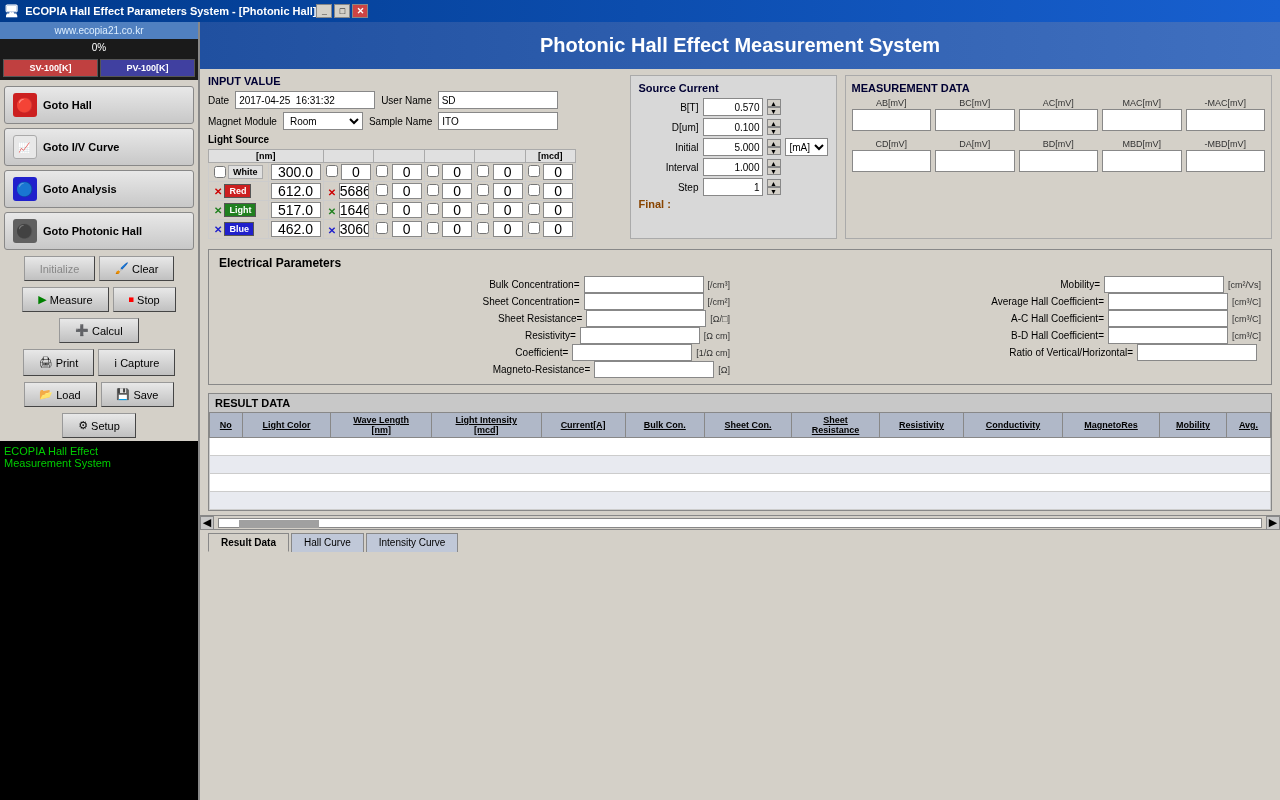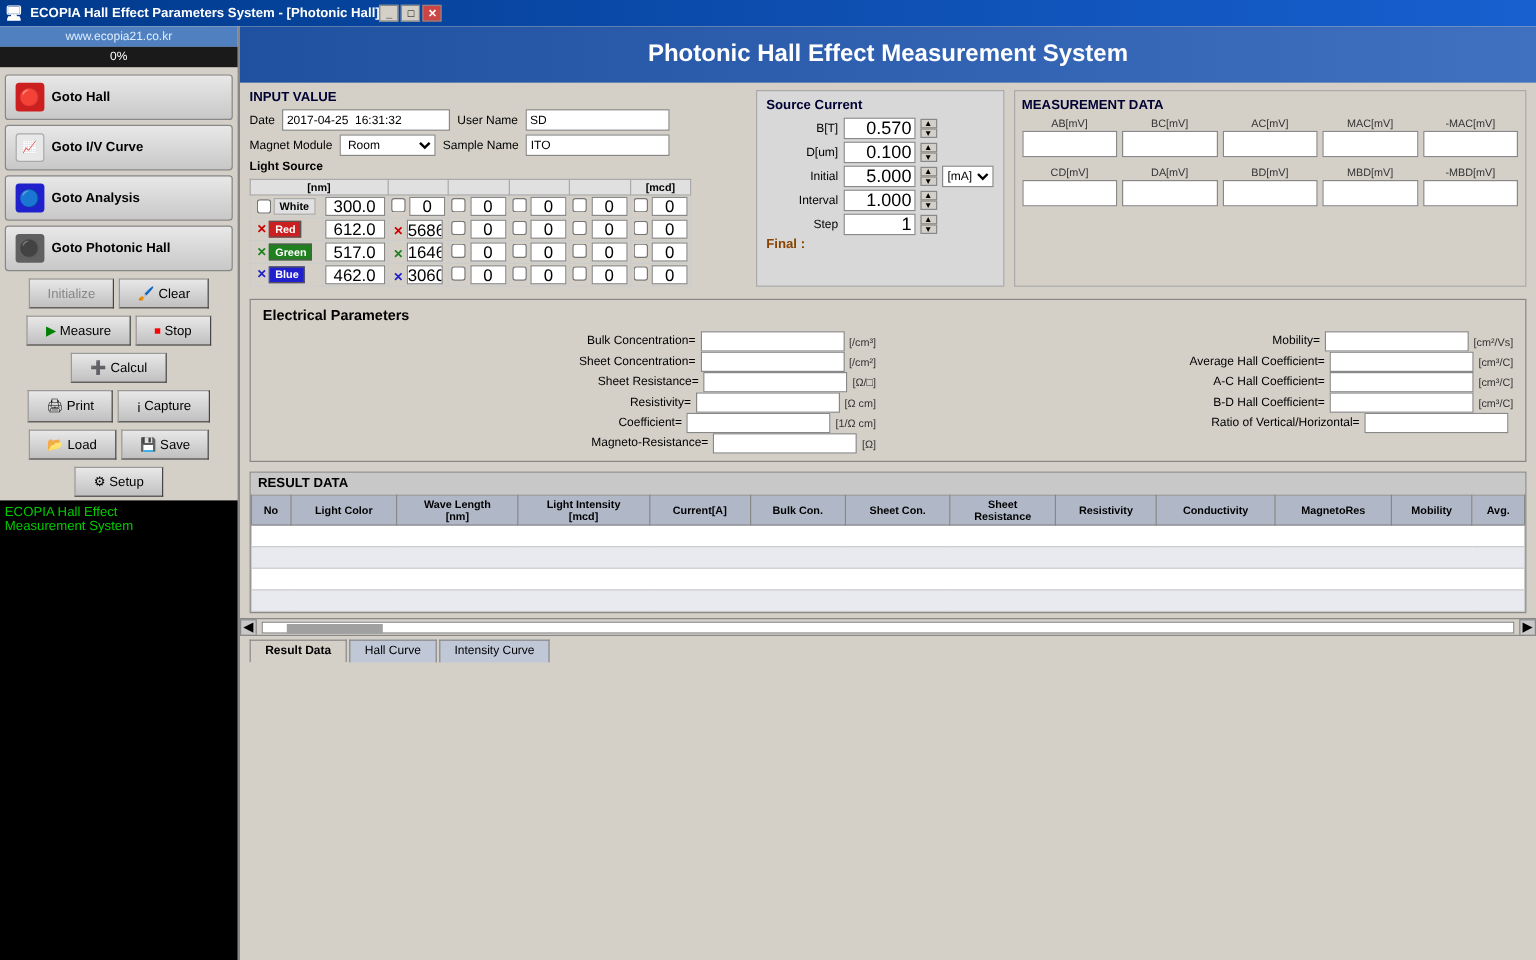--- a/index.html
+++ b/index.html
@@ -187,21 +187,21 @@
     
     #source-current {
       border: 1px solid #aaa;
       padding: 6px 8px;
       background: #d8d8d8;
     }
     .source-row { display: flex; align-items: center; gap: 4px; margin-bottom: 2px; }
     .source-label { width: 60px; text-align: right; font-size: 10px; }
     .source-input {
       width: 60px; height: 18px; border: 1px solid #888; background: white;
-      font-size: 15px; text-align: right; padding-right: 2px;
+      font-size: 10px; text-align: right; padding-right: 2px;
     }
     .spinner { display: flex; flex-direction: column; }
     .spin-btn {
       width: 14px; height: 8px; background: #d4d0c8; border: 1px solid #888;
       font-size: 7px; cursor: pointer; display: flex; align-items: center; justify-content: center;
     }
     .unit-select {
       border: 1px solid #888; background: white; height: 18px; font-size: 10px;
     }
     .final-row { display: flex; align-items: center; gap: 4px; color: #884400; font-weight: bold; }
@@ -305,20 +305,24 @@
     <div class="title-btn" style="background:#cc4444;color:white;">✕</div>
   </div>
 </div>
 
 <div id="app">
   <div id="main-content">
 
     <div id="sidebar">
       <div id="website">www.ecopia21.co.kr</div>
       <div id="progress">0%</div>
+      <div id="sensor-btns">
+        <div class="sensor-btn sensor-sv">SV-100[K]</div>
+        <div class="sensor-btn sensor-pv">PV-100[K]</div>
+      </div>
 
       <div class="nav-btn" style="margin-top:6px;">
         <div class="nav-icon icon-hall">🔴</div>
         <span>Goto Hall</span>
       </div>
       <div class="nav-btn">
         <div class="nav-icon icon-iv" style="font-size:10px; color:#333;">📈</div>
         <span>Goto I/V Curve</span>
       </div>
       <div class="nav-btn">
@@ -454,21 +458,21 @@
                   <td><input type="checkbox" class="small-check" style=""> <input class="small-input" style="width: 30px;" value="0"></td>
                   <td><input type="checkbox" class="small-check" style=""> <input class="small-input" style="width: 30px;" value="0"></td>
                   <td><input type="checkbox" class="small-check" style=""> <input class="small-input" style="width: 30px;" value="0"></td>
                   <td><input type="checkbox" class="small-check" style=""> <input class="small-input" style="width: 30px;" value="0"></td>
                 </tr>
 
                 <tr>
                   <td>
                     <div class="color-cell">
                       <span class="x-mark" style="color:#208020;">✕</span>
-                      <span class="color-badge badge-green">Green</span>
+                      <span class="color-badge badge-green">Light</span>
                     </div>
                   </td>
                   <td><input class="small-input" value="517.0" style=""></td>
                   <td><span class="x-mark" style="color:#208020;">✕</span> <input class="small-input" style="width: 30px;" value="1646"></td>
                   <td><input type="checkbox" class="small-check" style=""> <input class="small-input" style="width: 30px;" value="0"></td>
                   <td><input type="checkbox" class="small-check" style=""> <input class="small-input" style="width: 30px;" value="0"></td>
                   <td><input type="checkbox" class="small-check" style=""> <input class="small-input" style="width: 30px;" value="0"></td>
                   <td><input type="checkbox" class="small-check" style=""> <input class="small-input" style="width: 30px;" value="0"></td>
                 </tr>
 
@@ -652,21 +656,21 @@
               <span class="elec-label">Ratio of Vertical/Horizontal=</span>
               <input class="elec-input" readonly="" style="">
               <span class="elec-unit"></span>
             </div>
           </div>
         </div>
       </div>
 
       <div id="result-section">
         <div class="result-title">RESULT DATA</div>
-        <div style="overflow-x:auto; max-height:120px;">
+        <div style="overflow-x:auto; max-height:120px;text-decoration:underline;">
           <table id="result-table">
             <thead>
               <tr>
                 <th>No</th>
                 <th>Light Color</th>
                 <th>Wave Length<br>[nm]</th>
                 <th>Light Intensity<br>[mcd]</th>
                 <th>Current[A]</th>
                 <th>Bulk Con.</th>
                 <th>Sheet Con.</th>

